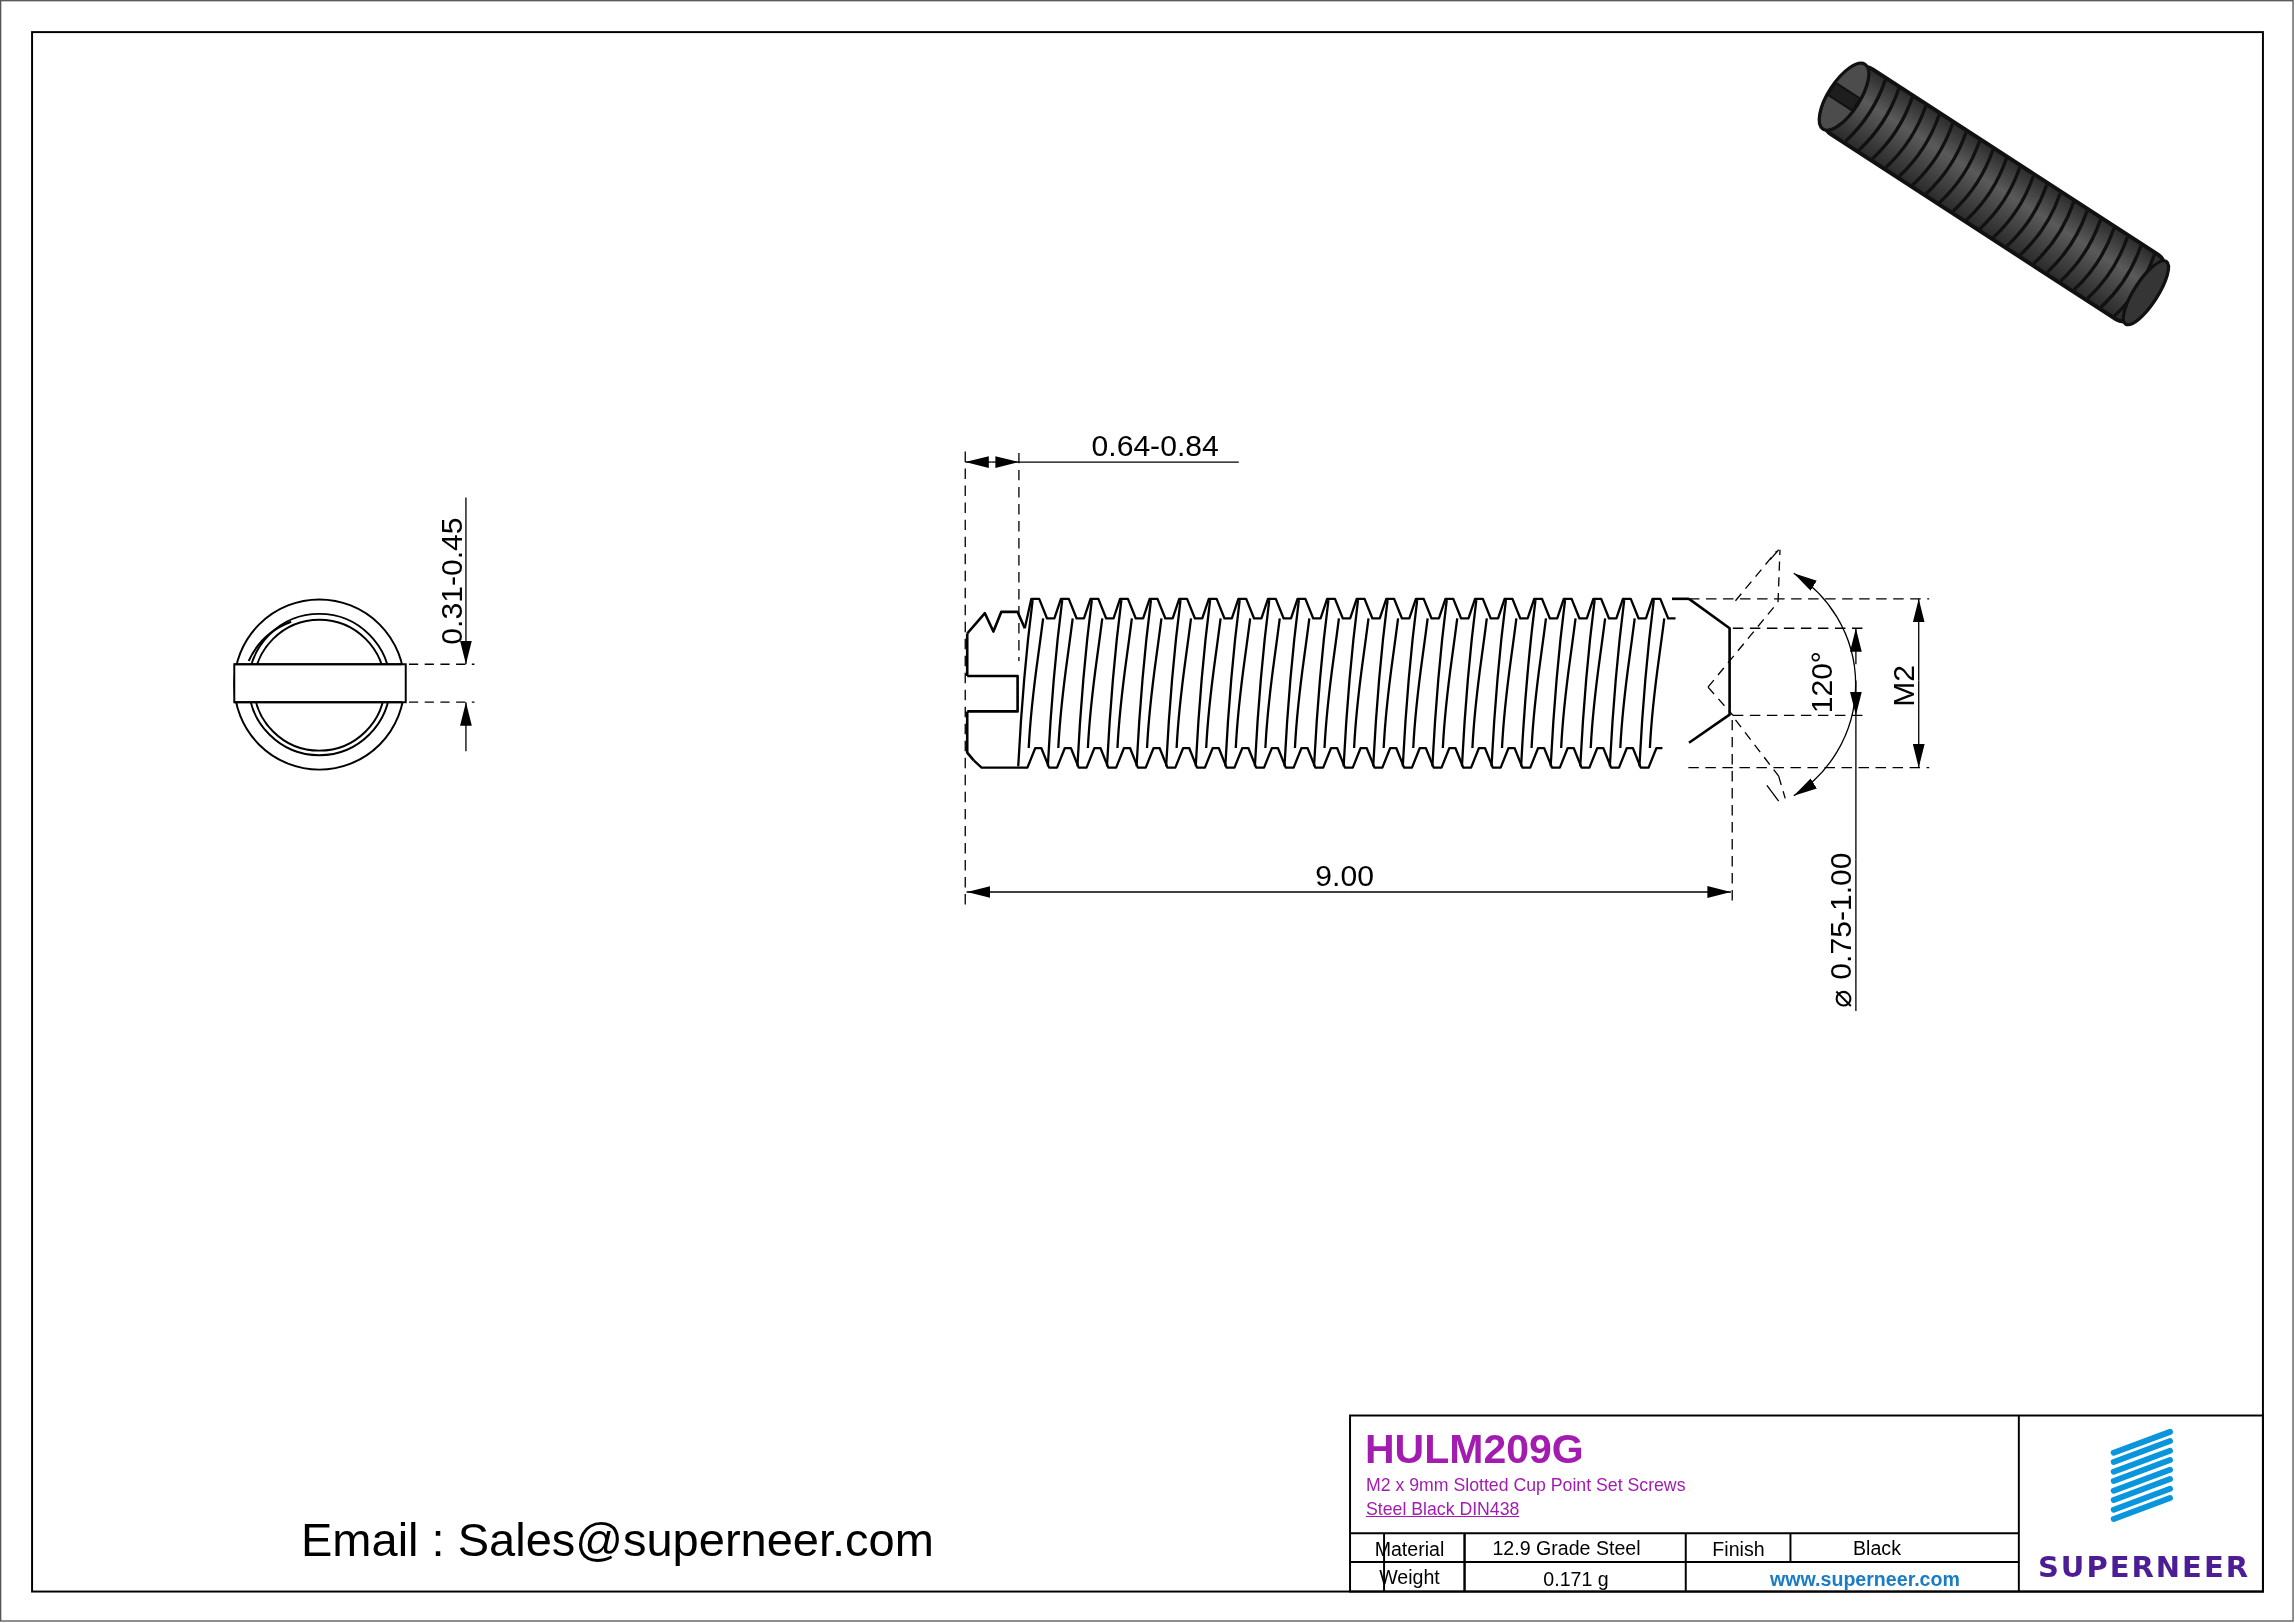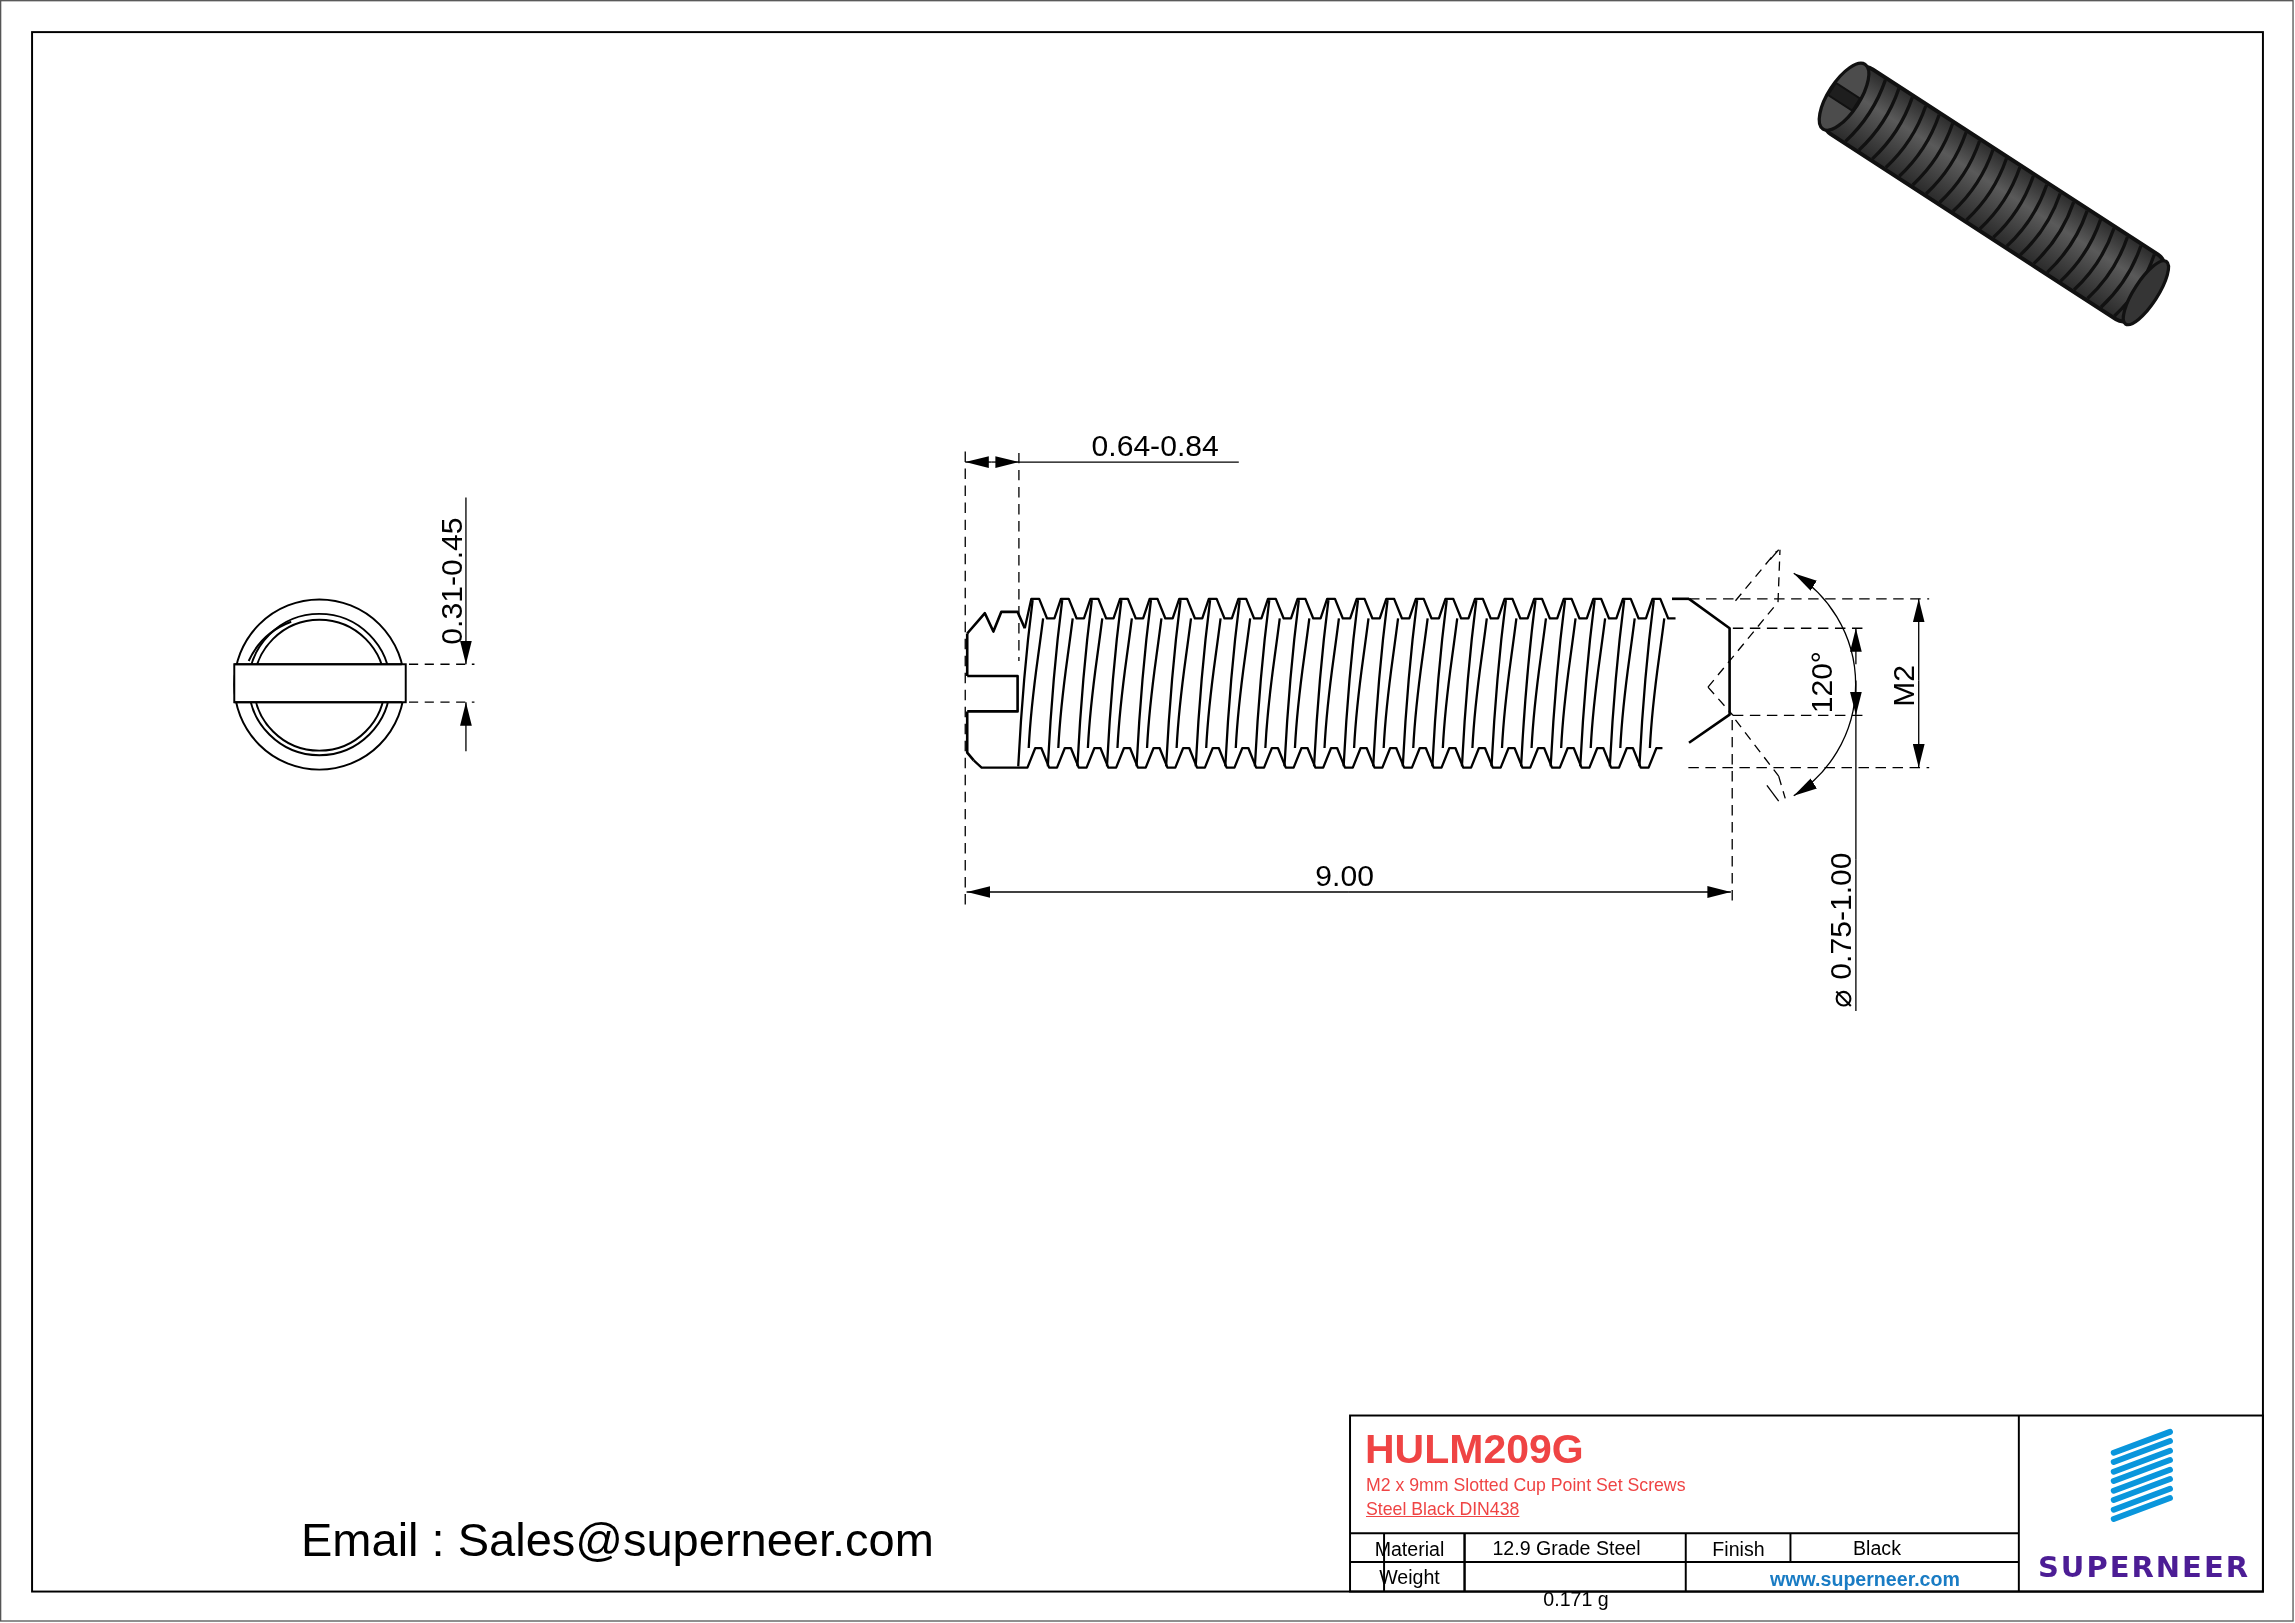--- a/index.html
+++ b/index.html
@@ -1,21 +1,21 @@
 <!DOCTYPE html>
 <html style="font-size:10.5px"><head>
 <meta charset="utf-8">
 <style>
   html, body { margin: 0; padding: 0; background: #ffffff; }
   body { width: 2295px; height: 1623px; position: relative; overflow: hidden;
          font-family: "Liberation Sans", sans-serif; color: #000; }
   .sheet { position: absolute; left: 0; top: 0; width: 2295px; height: 1623px; }
   svg.drawing { position: absolute; left: 0; top: 0; }
   .dimtext { font-family: "Liberation Sans", sans-serif; font-size: 46px; fill: #000; }
-  .tb-text { position: absolute; font-family: "Liberation Sans", sans-serif; color: #ef4444; white-space: nowrap; }
+  .tb-text { position: absolute; font-family: "Liberation Sans", sans-serif; color: #a21caf; white-space: nowrap; }
   .tb-title { font-weight: bold; font-size: 41px; left: 1365px; top: 1426px; }
   .tb-desc1 { font-size: 17.7px; left: 1366px; top: 1475px; }
   .tb-desc2 { font-size: 17.7px; left: 1366px; top: 1499px; text-decoration: underline; }
   .tb-cell { position: absolute; font-size: 19.6px; text-align: center; white-space: nowrap; }
   .tb-link { color: #1a7cc4; }
   .email { position: absolute; left: 301px; top: 1512px; font-size: 47px; white-space: nowrap; }
   .logo-word { position: absolute; left: 2036px; top: 1550px; width: 216px; text-align: center;
                font-family: "DejaVu Sans", sans-serif; font-weight: bold; font-size: 29px;
                letter-spacing: 2px; color: #4c1d95; }
 </style>
@@ -224,21 +224,21 @@
 
 <div class="tb-text tb-title">HULM209G</div>
 <div class="tb-text tb-desc1">M2 x 9mm Slotted Cup Point Set Screws</div>
 <div class="tb-text tb-desc2">Steel Black DIN438</div>
 
 <div class="tb-cell" style="left:1352px; top:1536px; width:115px; height:26px; line-height:26px;">Material</div>
 <div class="tb-cell" style="left:1466px; top:1535px; width:201px; height:26px; line-height:26px;">12.9 Grade Steel</div>
 <div class="tb-cell" style="left:1687px; top:1536px; width:103px; height:26px; line-height:26px;">Finish</div>
 <div class="tb-cell" style="left:1792px; top:1535px; width:170px; height:28px; line-height:26px;">Black</div>
 <div class="tb-cell" style="left:1352px; top:1564px; width:115px; height:22px; line-height:26px;">Weight</div>
-<div class="tb-cell" style="left:1466px; top:1566px; width:220px; height:26px; line-height:26px;margin-top:20px;">0.171 g</div>
+<div class="tb-cell" style="left:1466px; top:1566px; width:220px; height:26px; line-height:26px;">0.171 g</div>
 <div class="tb-cell tb-link" style="left:1699px; top:1566px; width:332px; height:26px; line-height:26px;font-weight:bold;">www.superneer.com</div>
 
 <div class="logo-word">SUPERNEER</div>
 
 <div class="email">Email : Sales@superneer.com</div>
 
 </div>
 
 
 </body></html>

